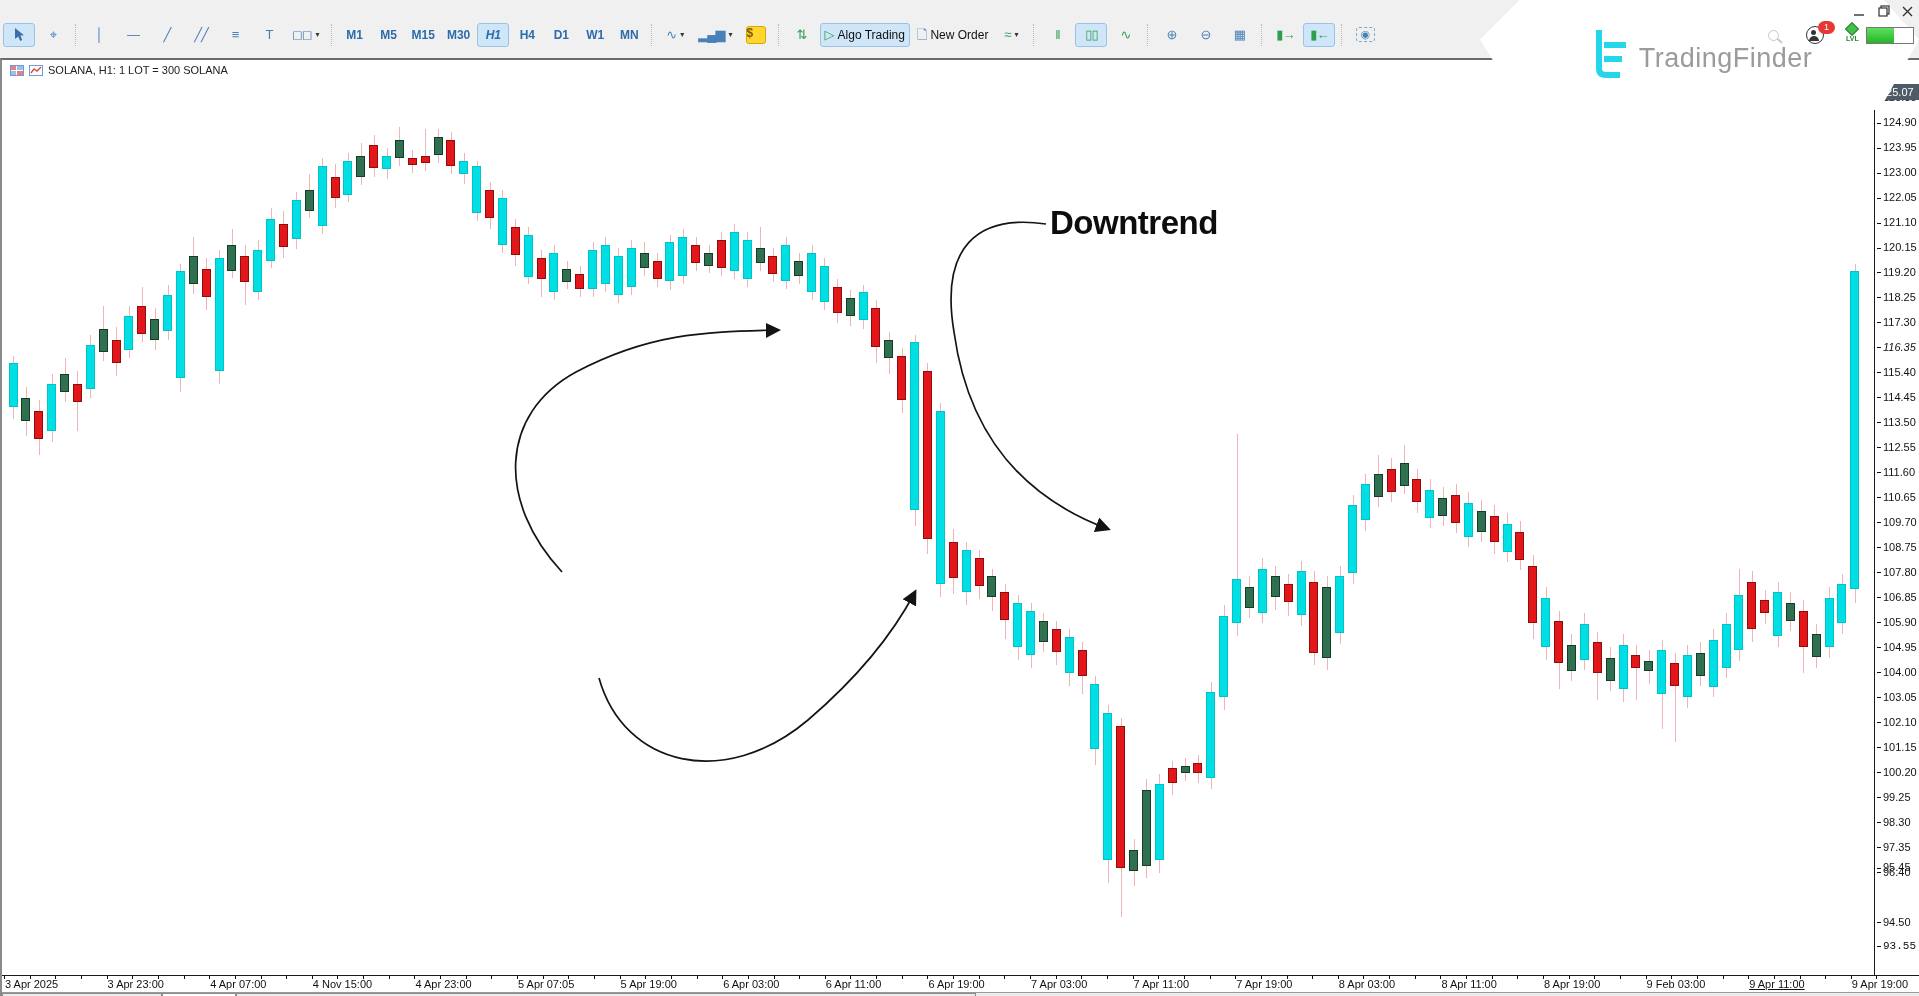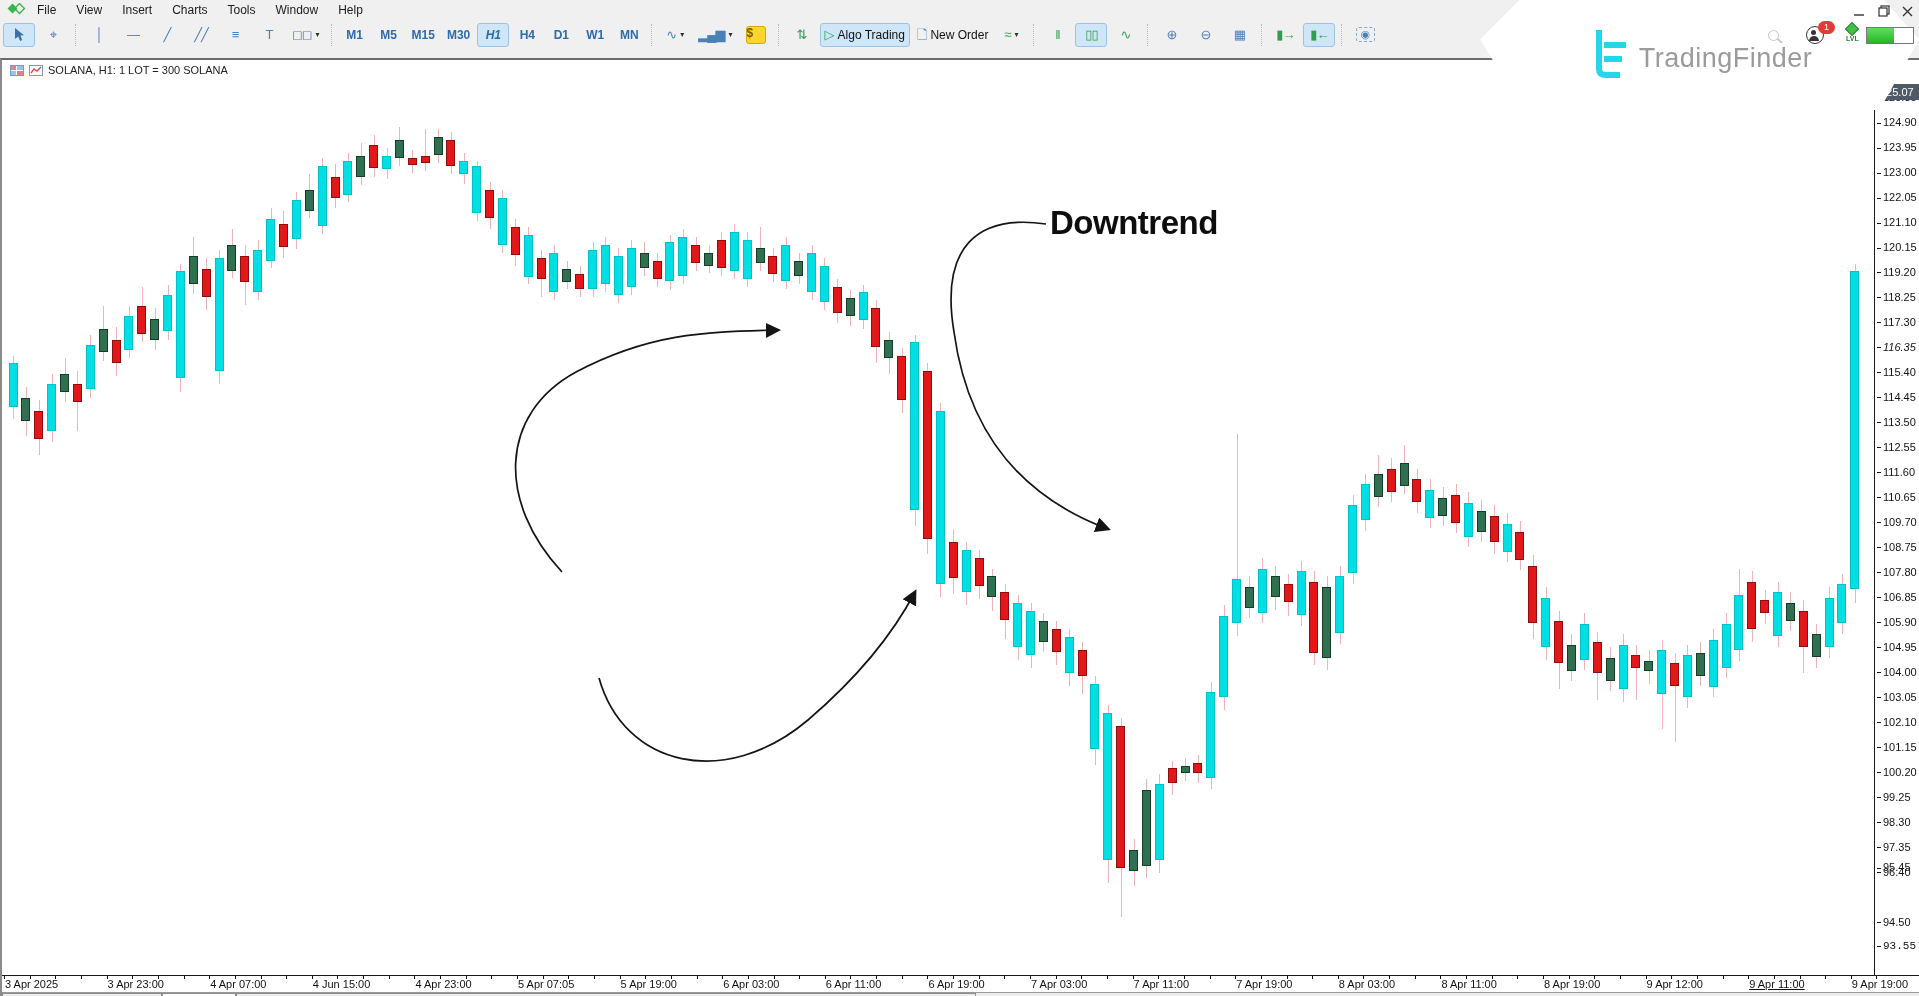--- a/index.html
+++ b/index.html
@@ -77,34 +77,20 @@
   #lvl .gem{width:8px;height:8px;background:#43c04a;margin:0 auto 1px;transform:rotate(45deg);border:1px solid #2f7d32;}
   #connbar{position:absolute;left:98px;top:3px;width:46px;height:15px;border:1px solid #777;background:#fff;}
   #connfill{height:100%;width:58%;background:linear-gradient(#5ee05e,#27b427);}
 </style>
 </head>
 <body>
 
 <div id="app">
 
   <div id="header">
-    <div id="menubar">
-      <svg id="mt-logo" viewBox="0 0 20 14">
-        <rect x="3" y="2" width="7" height="7" transform="rotate(45 6.5 5.5)" fill="#3bb54a"></rect>
-        <rect x="10" y="2" width="7" height="7" transform="rotate(45 13.5 5.5)" fill="none" stroke="#3bb54a" stroke-width="1.4"></rect>
-      </svg>
-
-    <span class="menu-item">File</span>
-        <span class="menu-item">View</span>
-        <span class="menu-item">Insert</span>
-        <span class="menu-item">Charts</span>
-        <span class="menu-item">Tools</span>
-        <span class="menu-item">Window</span>
-        <span class="menu-item">Help</span>
-      </div>
     <div id="toolbar">
         <div class="tbtn sel">
           <svg width="13" height="15" viewBox="0 0 13 15">
             <path d="M2 1 L2 12 L5.2 9.4 L7.2 14 L9.2 13 L7.4 8.6 L11 8.2 Z" fill="#3c6ea8"></path>
           </svg>
         </div>
         <div class="tbtn">
           <span class="glyph">⌖</span>
         </div>
         <div class="tsep"></div>
@@ -653,34 +639,34 @@
         <div class="ttick" style="left: 1720.55px;"></div>
         <div class="ttick" style="left: 1746.2px;"></div>
         <div class="ttick" style="left: 1771.85px;"></div>
         <div class="ttick" style="left: 1797.5px;"></div>
         <div class="ttick" style="left: 1823.15px;"></div>
         <div class="ttick" style="left: 1848.8px;"></div>
         <div class="ttick" style="left: 1874.45px;"></div>
         <div class="tlabel" style="left: 3px;">3 Apr 2025</div>
         <div class="tlabel" style="left: 105.6px;">3 Apr 23:00</div>
         <div class="tlabel" style="left: 208.2px;">4 Apr 07:00</div>
-        <div class="tlabel" style="left: 310.8px;">4 Jun 15:00</div>
+        <div class="tlabel" style="left: 310.8px;">4 Nov 15:00</div>
         <div class="tlabel" style="left: 413.4px;">4 Apr 23:00</div>
         <div class="tlabel" style="left: 516px;">5 Apr 07:05</div>
         <div class="tlabel" style="left: 618.6px;">5 Apr 19:00</div>
         <div class="tlabel" style="left: 721.2px;">6 Apr 03:00</div>
         <div class="tlabel" style="left: 823.8px;">6 Apr 11:00</div>
         <div class="tlabel" style="left: 926.4px;">6 Apr 19:00</div>
         <div class="tlabel" style="left: 1029px;">7 Apr 03:00</div>
         <div class="tlabel" style="left: 1131.6px;">7 Apr 11:00</div>
         <div class="tlabel" style="left: 1234.2px;">7 Apr 19:00</div>
         <div class="tlabel" style="left: 1336.8px;">8 Apr 03:00</div>
         <div class="tlabel" style="left: 1439.4px;">8 Apr 11:00</div>
         <div class="tlabel" style="left: 1542px;">8 Apr 19:00</div>
-        <div class="tlabel" style="left: 1644.6px;">9 Apr 12:00</div>
+        <div class="tlabel" style="left: 1644.6px;">9 Feb 03:00</div>
         <div class="tlabel" style="left: 1747.2px; text-decoration: underline;">9 Apr 11:00</div>
         <div class="tlabel" style="left: 1849.8px;">9 Apr 19:00</div>
       </div>
 
     <div id="tabstrip">
       <div class="tabseg" style="left:0;width:160px"></div>
       <div class="tabseg active" style="left:160px;width:74px"></div>
       <div class="tabseg" style="left:234px;width:740px"></div>
     </div>
   </div>

